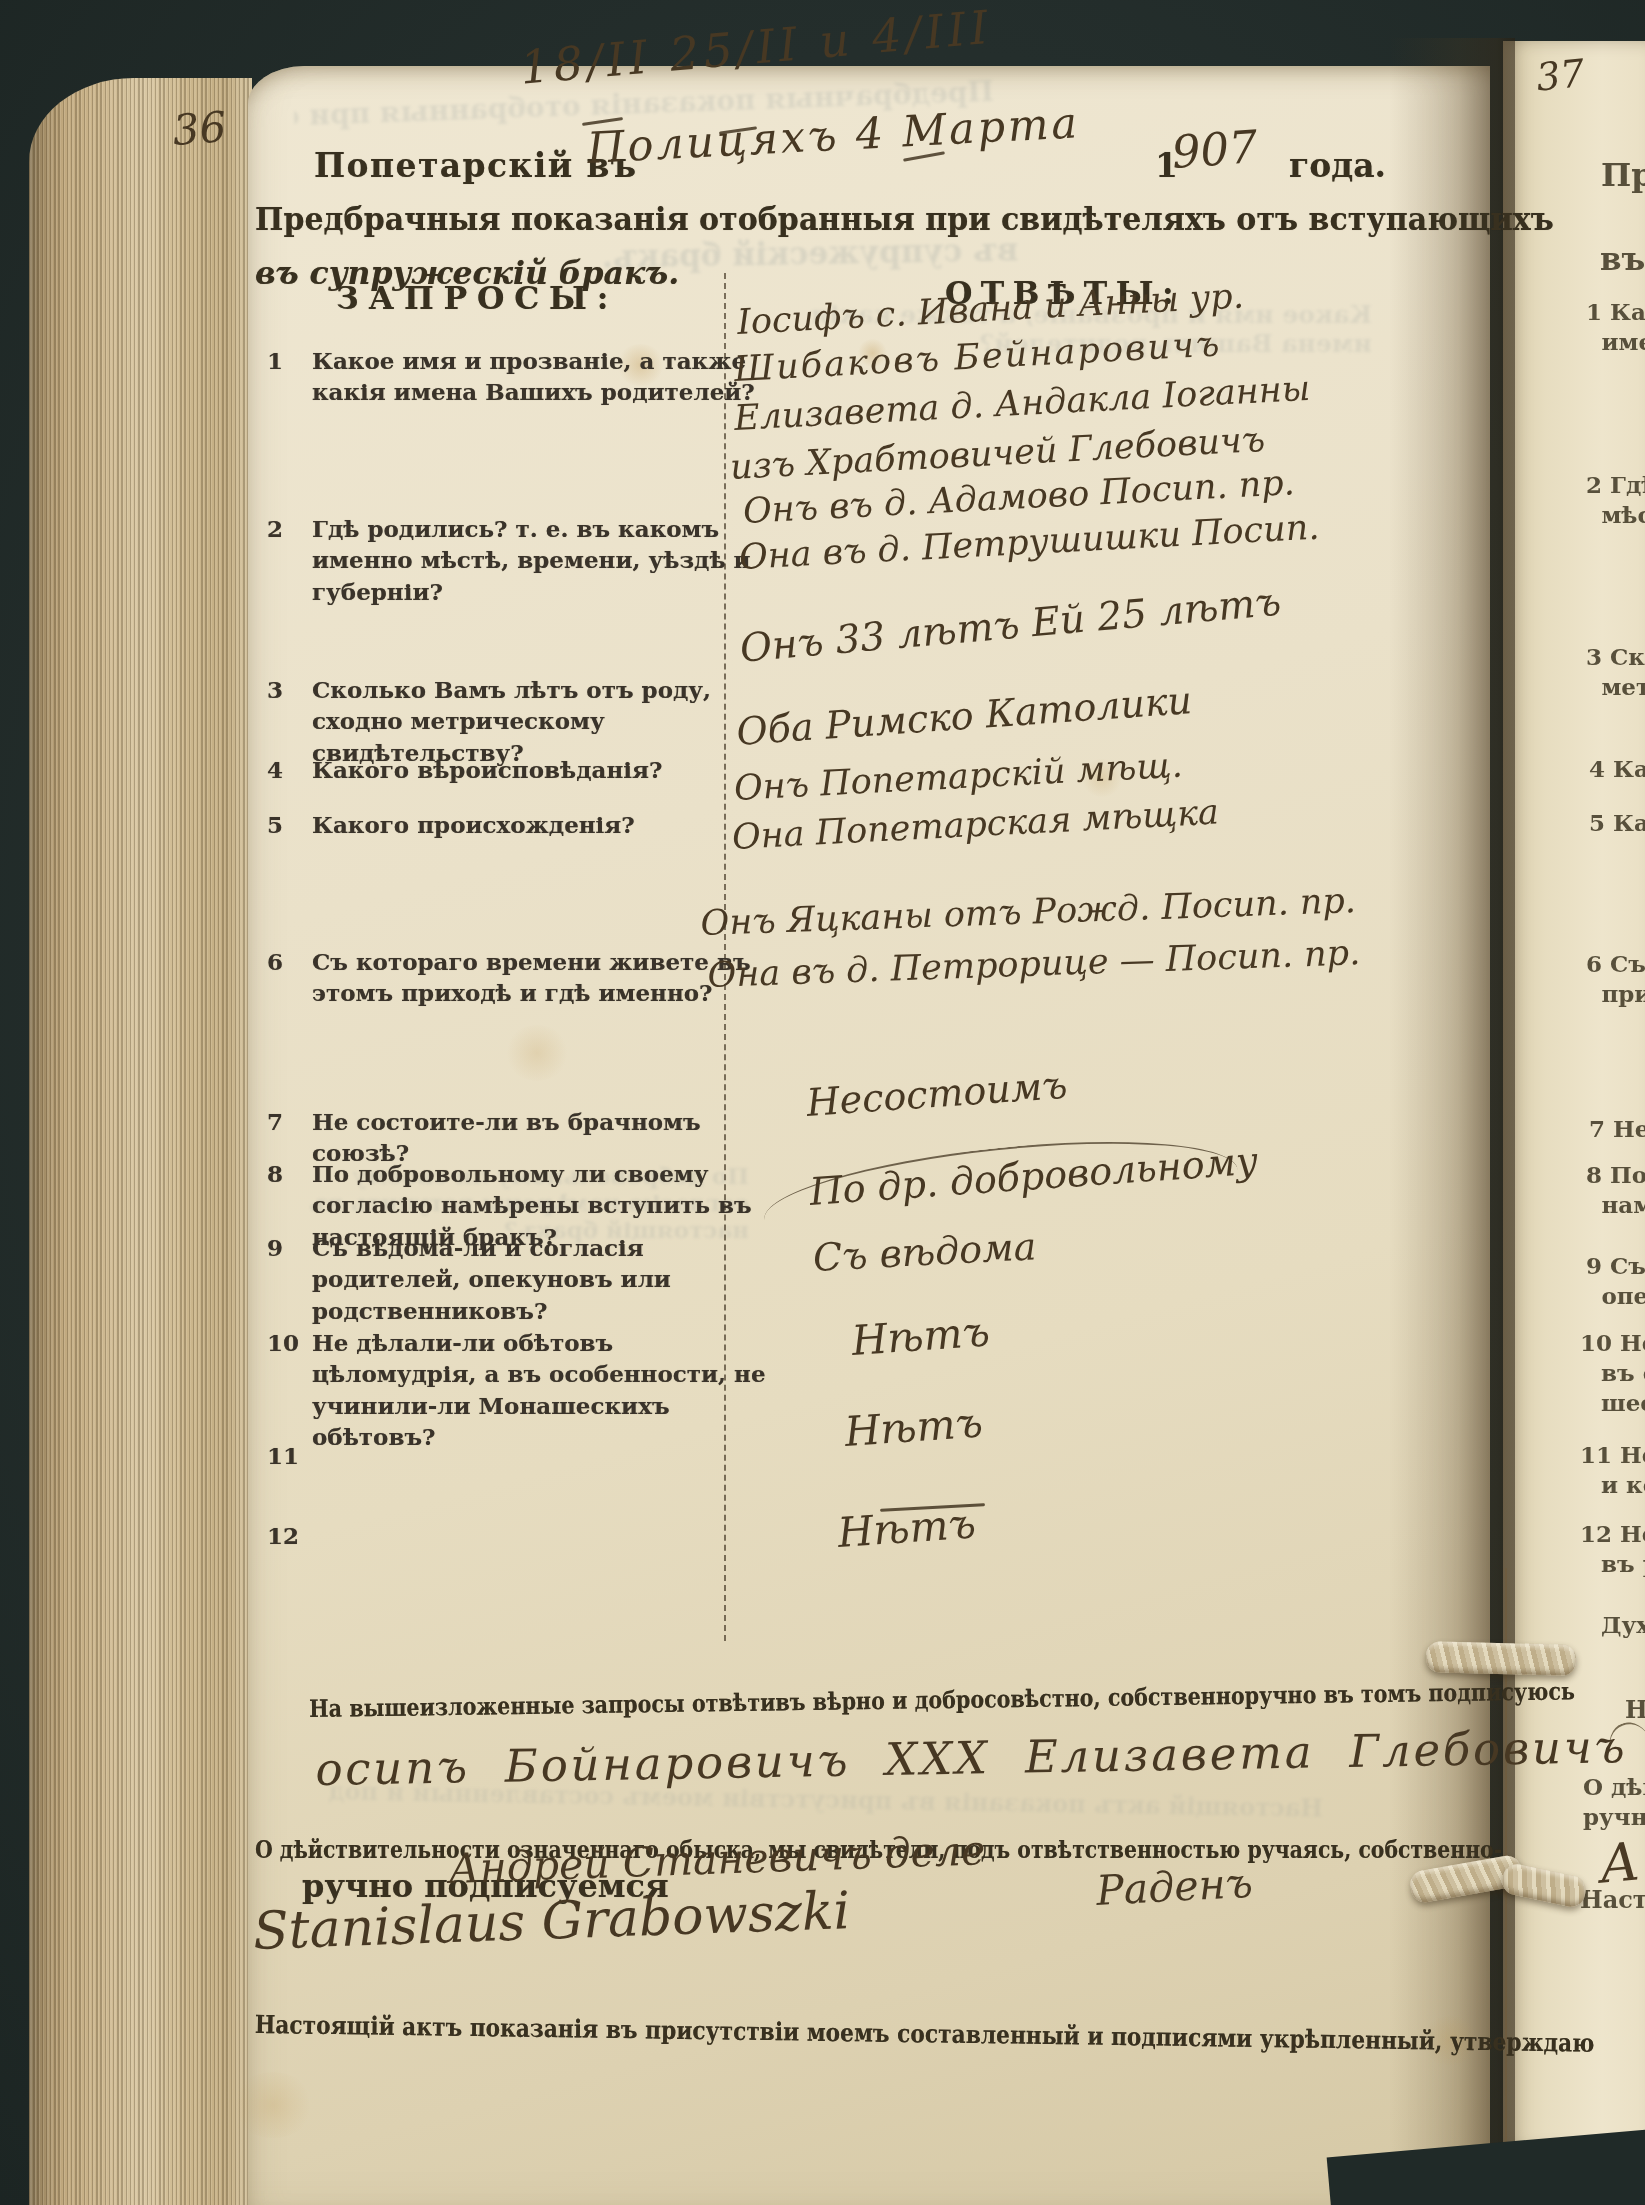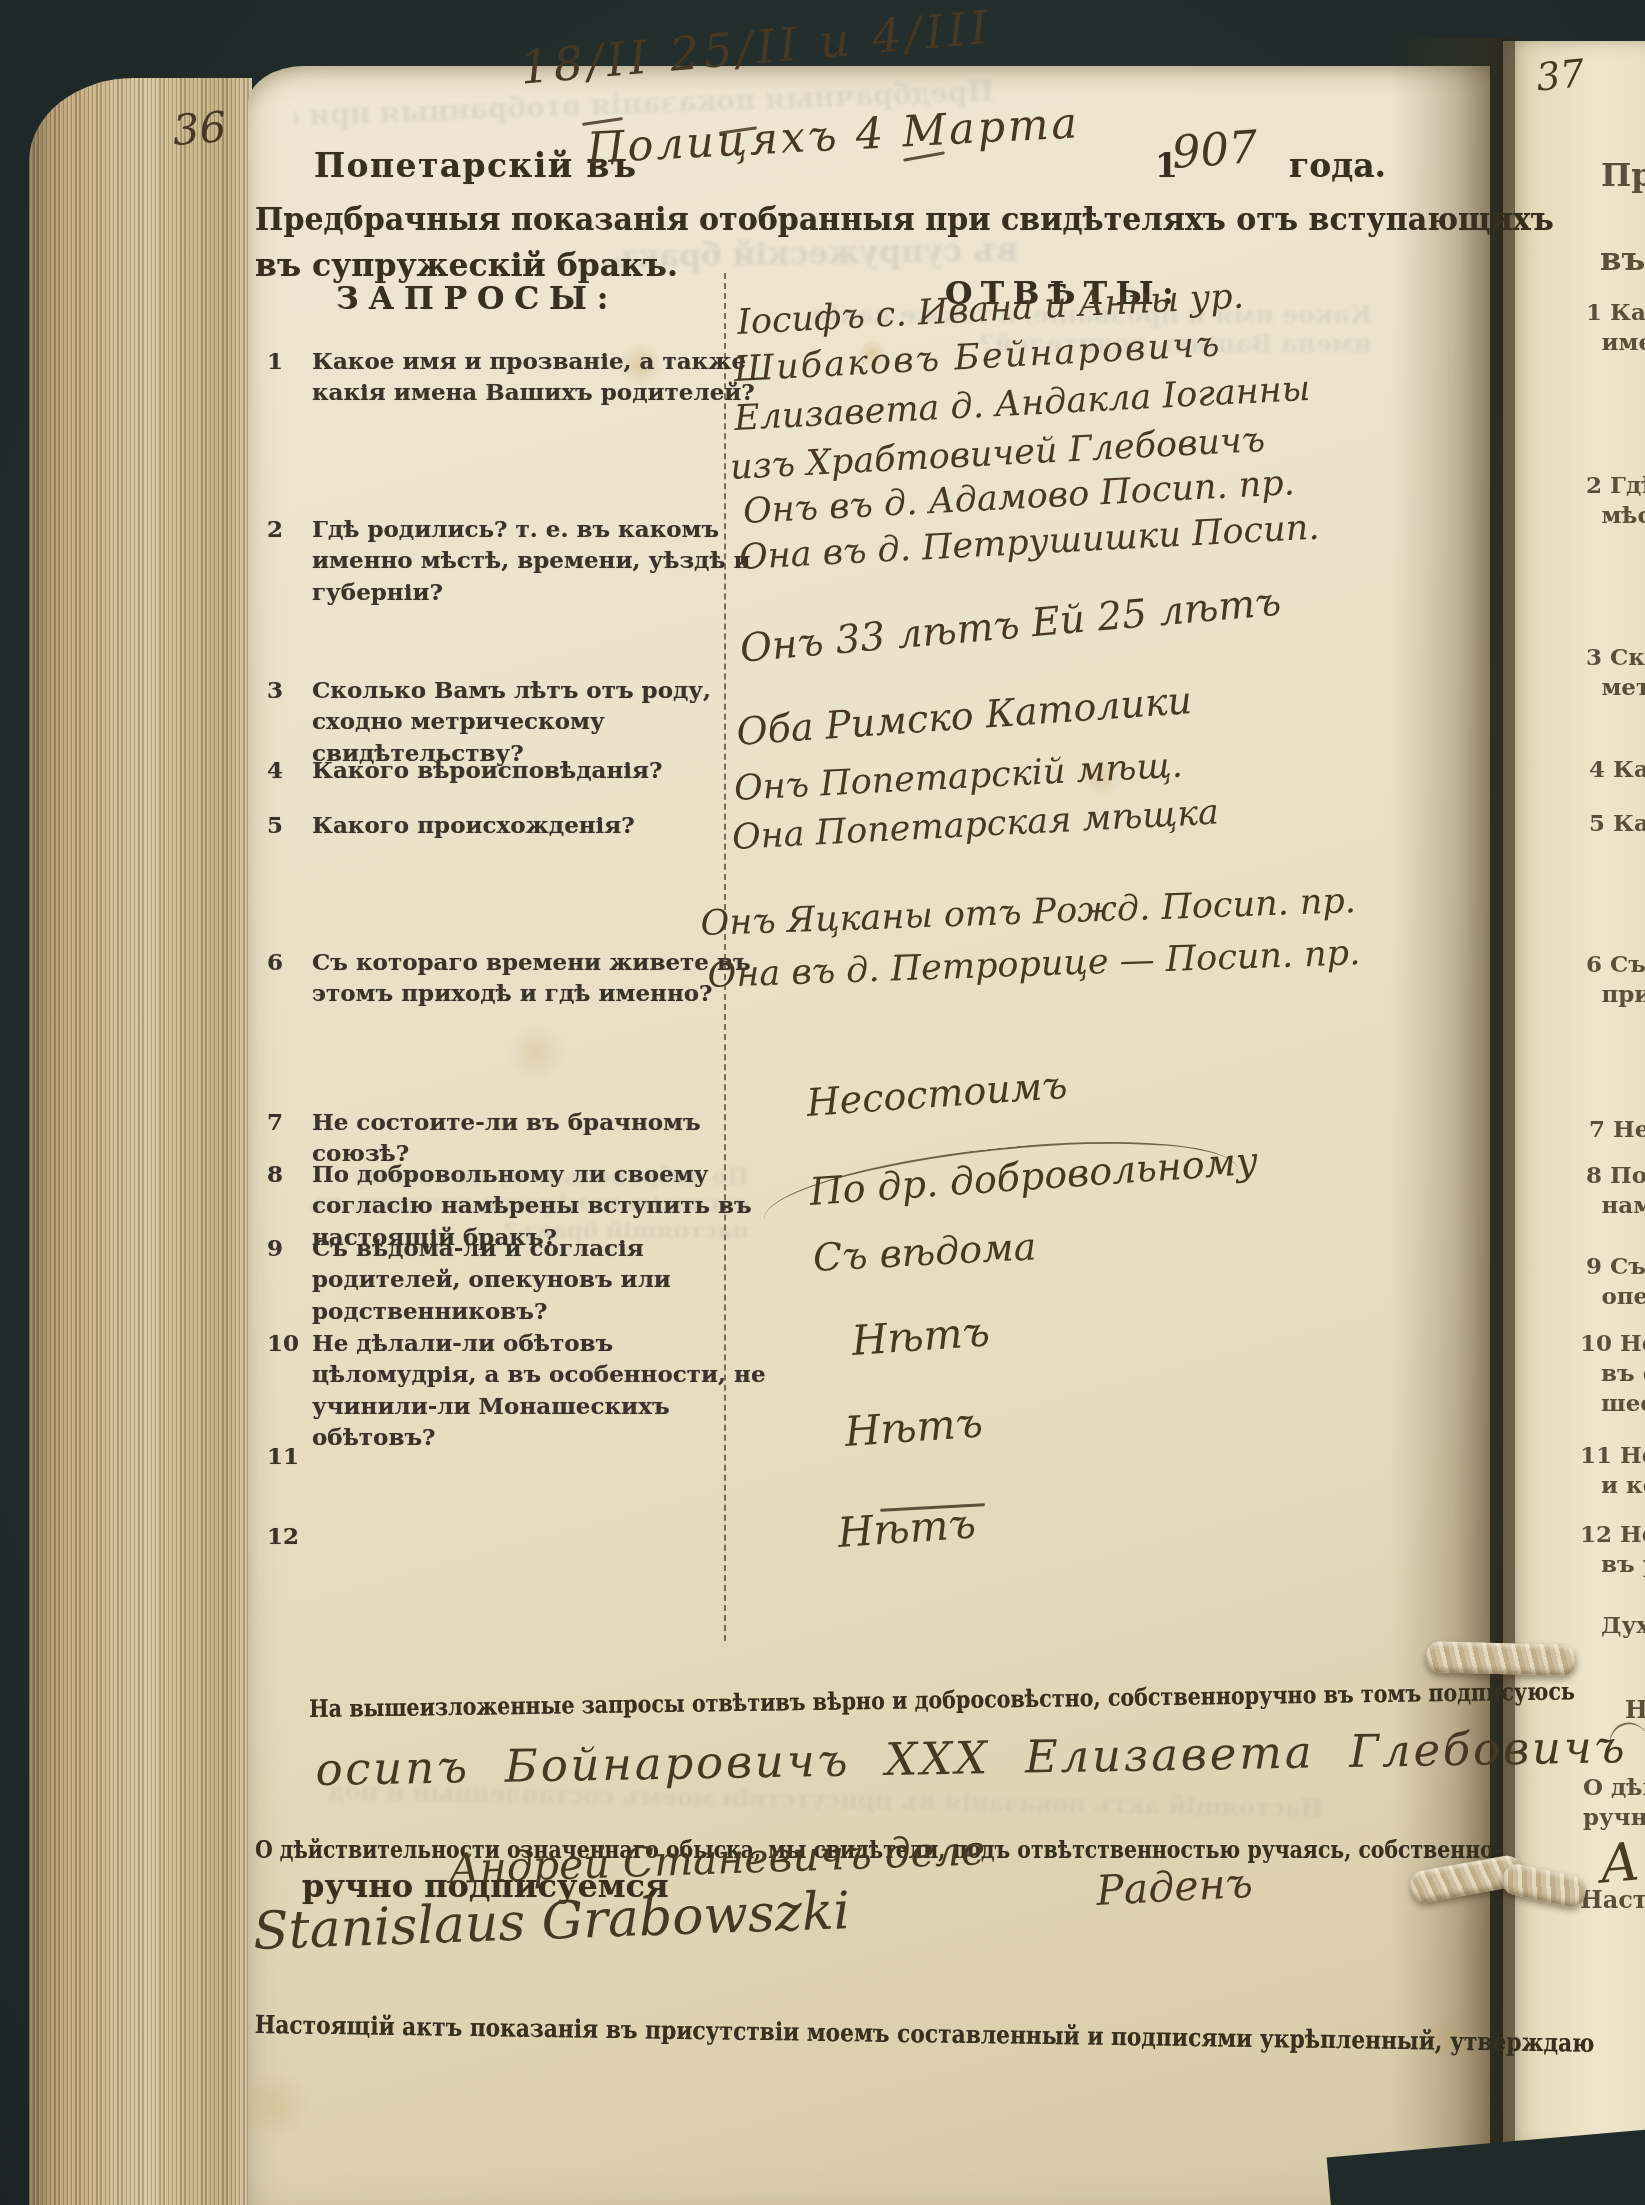--- a/index.html
+++ b/index.html
@@ -77,21 +77,21 @@
 
   <div class="hw" style="left:171px;top:106px;font-size:42px;transform:rotate(-4deg);">36</div>
 
   <div class="print" style="left:314px;top:146px;font-size:33px;letter-spacing:1.4px;">Попетарскій въ</div>
   <div class="hw" style="left:586px;top:123px;font-size:43px;letter-spacing:2.8px;transform:rotate(-3deg);">Полицяхъ 4 Марта</div>
   <div class="print" style="left:1155px;top:146px;font-size:33px;">1</div>
   <div class="hw" style="left:1170px;top:126px;font-size:45px;transform:rotate(-4deg);">907</div>
   <div class="print" style="left:1289px;top:146px;font-size:33px;">года.</div>
 
   <div class="print" style="left:255px;top:201px;font-size:31px;transform:scale(.97,1);">Предбрачныя показанія отобранныя при свидѣтеляхъ отъ вступающихъ</div>
-  <div class="print" style="left:255px;top:246px;font-size:31.5px;">въ супружескій бракъ.</div>
+  <div class="print" style="left:255px;top:254px;font-size:31.5px;font-style:italic;">въ супружескій бракъ.</div>
 
   <div class="print" style="left:336px;top:279px;font-size:31.5px;letter-spacing:9.8px;">ЗАПРОСЫ:</div>
   <div class="print" style="left:945px;top:274px;font-size:31.5px;letter-spacing:8.4px;">ОТВѢТЫ:</div>
   <div class="abs" style="left:724px;top:273px;height:1368px;border-left:2.1px dashed rgba(72,60,42,.7);"></div>
 
   <div class="qblock" style="top:345px;"><span class="qnum">1</span><span>Какое имя и прозваніе, а также какія имена Вашихъ родителей?</span></div>
   <div class="qblock" style="top:513px;"><span class="qnum">2</span><span>Гдѣ родились? т. е. въ какомъ именно мѣстѣ, времени, уѣздѣ и губерніи?</span></div>
   <div class="qblock" style="top:674px;"><span class="qnum">3</span><span>Сколько Вамъ лѣтъ отъ роду, сходно метрическому свидѣтельству?</span></div>
   <div class="qblock" style="top:754px;"><span class="qnum">4</span><span>Какого вѣроисповѣданія?</span></div>
   <div class="qblock" style="top:809px;"><span class="qnum">5</span><span>Какого происхожденія?</span></div>

